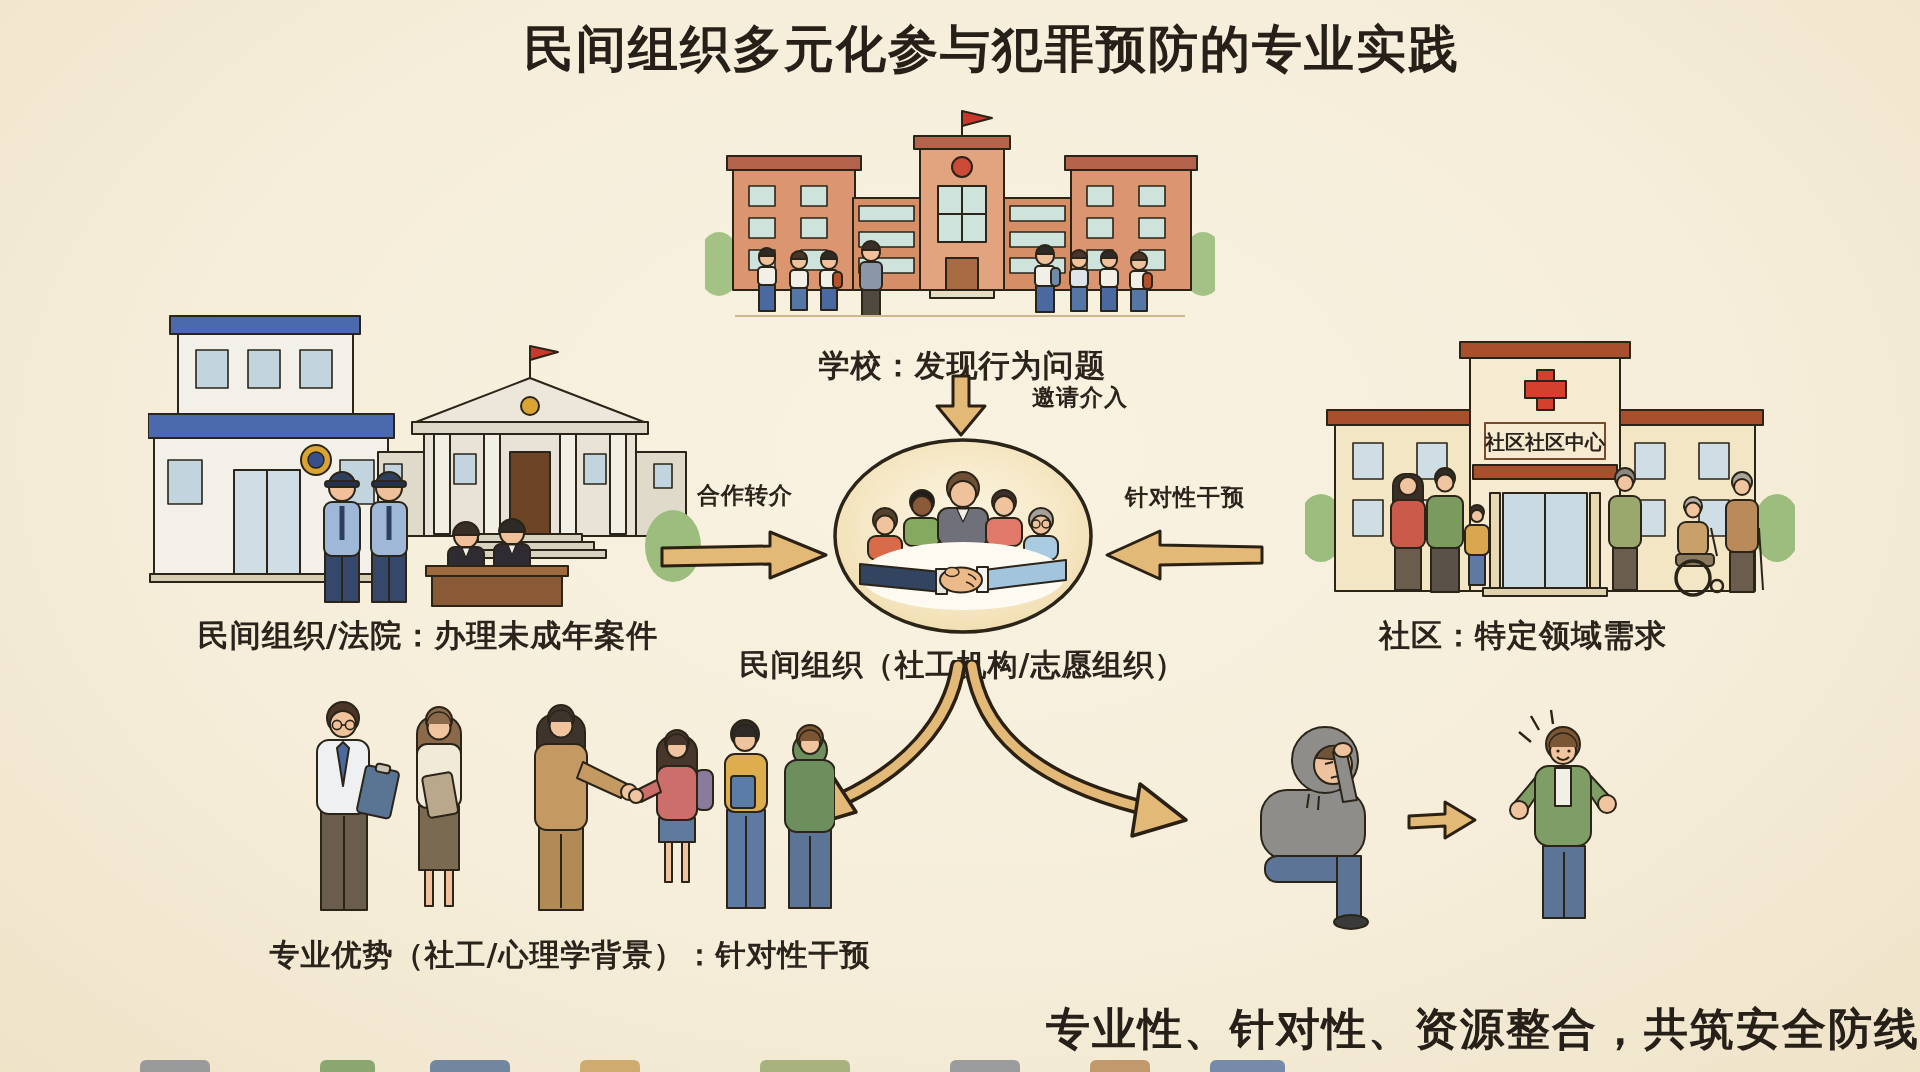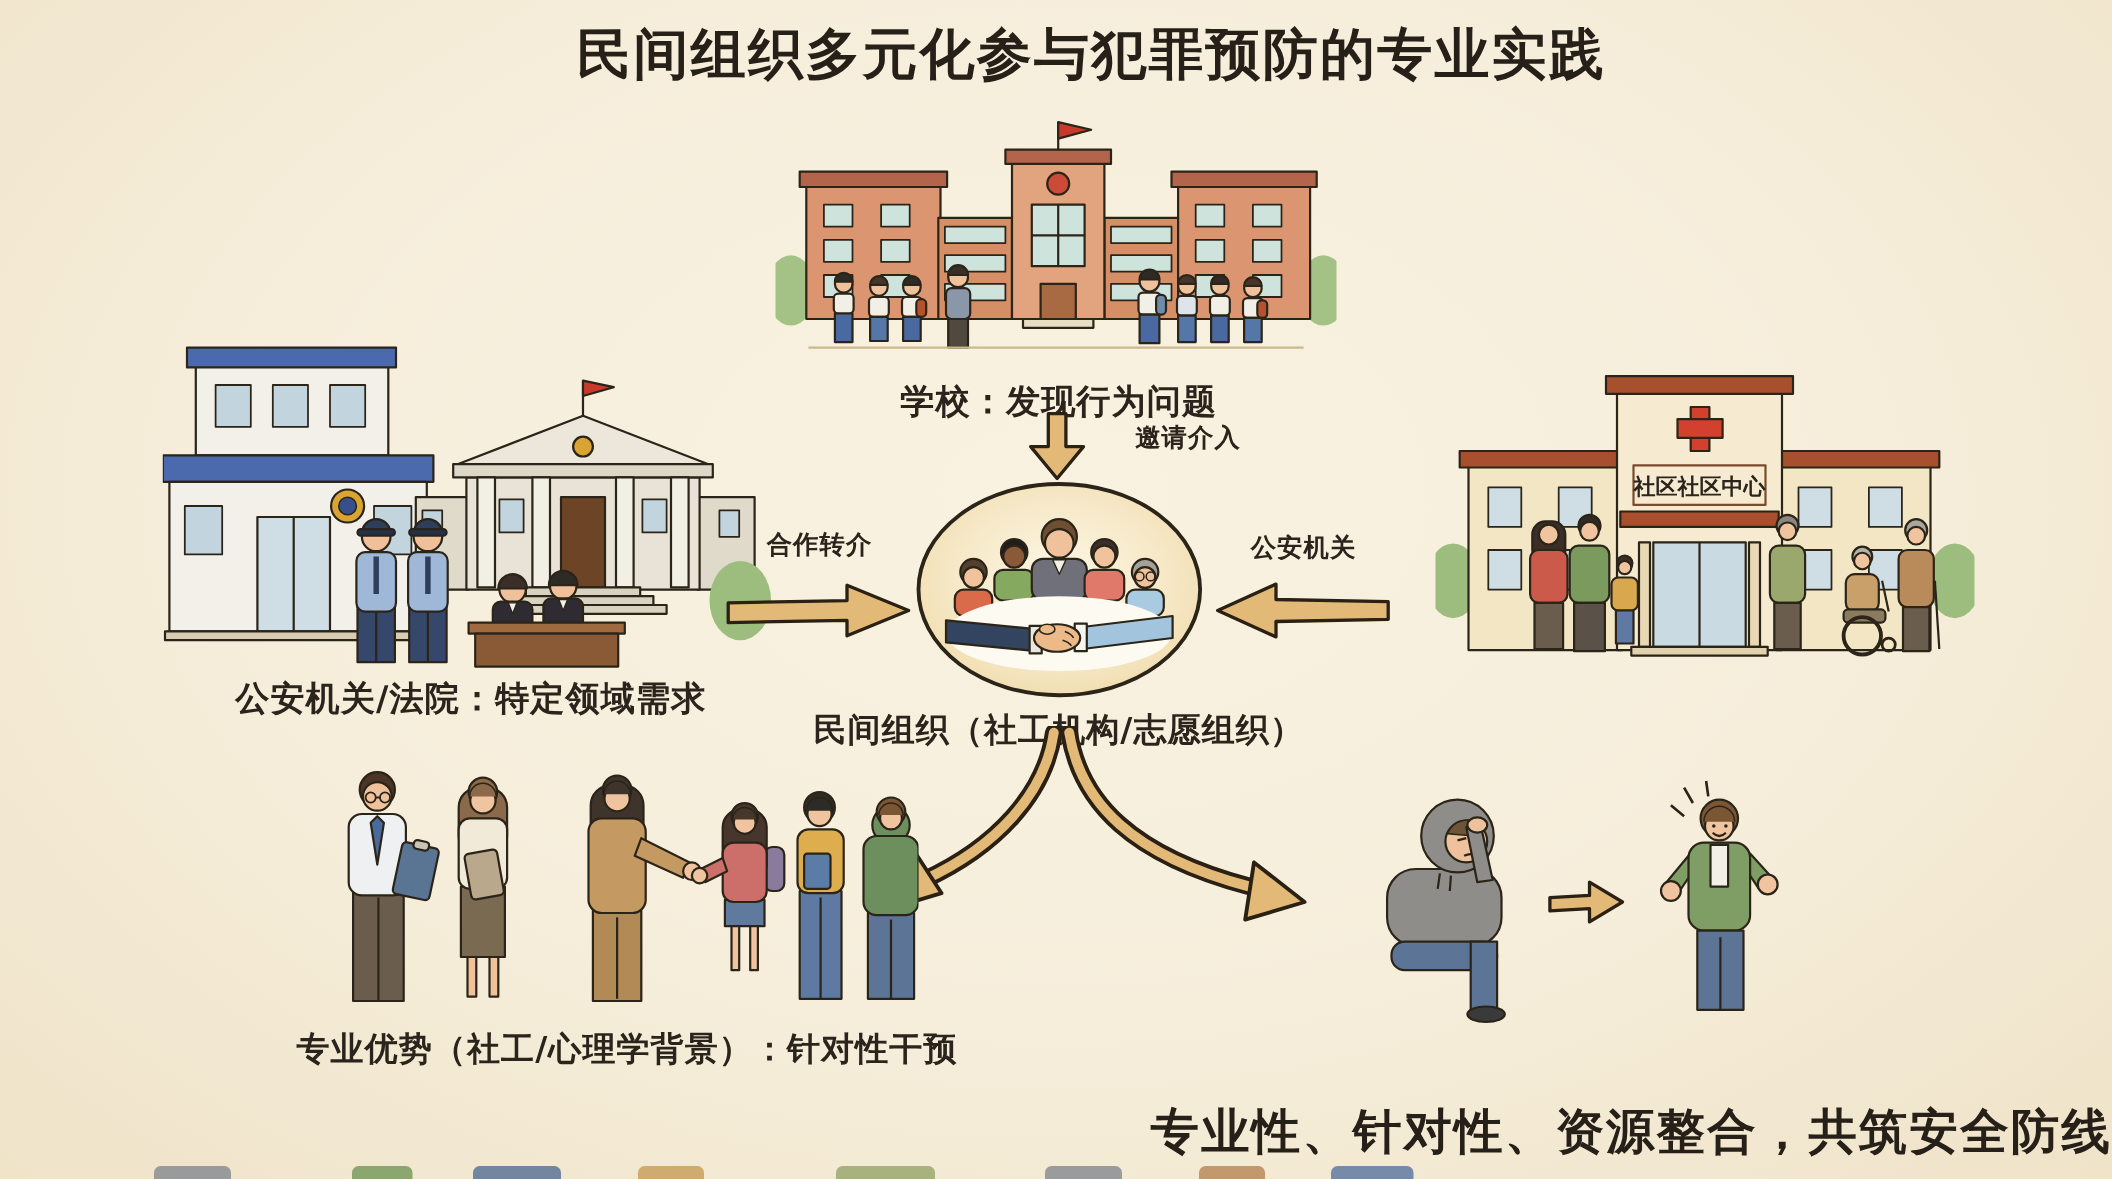--- a/index.html
+++ b/index.html
@@ -238,21 +238,21 @@
       </g>
       <g>
         <rect x="278" y="264" width="142" height="10" fill="#a06a40"></rect>
         <rect x="284" y="274" width="130" height="30" fill="#8a5a36"></rect>
       </g>
       <g stroke="none">
         <ellipse cx="525" cy="244" rx="28" ry="36" fill="#9dbd7e"></ellipse>
       </g>
     </g>
   </svg>
-  <div class="caption cap31" style="left:103px;top:616px;width:650px;">公安机关/法院：特定领域需求</div>
+  <div class="caption cap31" style="left:103px;top:616px;width:650px;">民间组织/法院：办理未成年案件</div>
 
   <span class="arrow-label" style="left:650px;top:480px;width:190px;">合作转介</span>
   <svg class="abs" style="left:660px;top:528px;" width="170" height="56" viewBox="0 0 170 56">
     <polygon points="2,20 110,18 110,4 166,27 110,50 110,36 2,38" fill="#e3b977" stroke="#2b2014" stroke-width="3" stroke-linejoin="round"></polygon>
   </svg>
 
   <svg class="abs" style="left:1305px;top:328px;" width="490" height="288" viewBox="0 0 490 288">
     <g stroke="#2b2418" stroke-width="2" stroke-linejoin="round">
       <g stroke="none">
         <ellipse cx="16" cy="200" rx="24" ry="34" fill="#9dbd7e"></ellipse>
@@ -319,22 +319,23 @@
           <line x1="406" y1="200" x2="412" y2="228"></line>
         </g>
         <circle cx="437" cy="154" r="10" fill="#aaa69e"></circle>
         <circle cx="437" cy="159" r="8" fill="#f0c49e"></circle>
         <rect x="421" y="172" width="32" height="52" rx="8" fill="#b98a5a"></rect>
         <rect x="425" y="224" width="24" height="40" fill="#6b5d4e"></rect>
         <line x1="454" y1="200" x2="458" y2="262"></line>
       </g>
     </g>
   </svg>
-
-  <span class="arrow-label" style="left:1100px;top:482px;width:170px;">公安机关</span>
+  <div class="caption cap31" style="left:1283px;top:616px;width:480px;">社区：特定领域需求</div>
+
+  <span class="arrow-label" style="left:1100px;top:482px;width:170px;">针对性干预</span>
   <svg class="abs" style="left:1102px;top:528px;" width="162" height="54" viewBox="0 0 162 54">
     <polygon points="160,19 58,17 58,3 5,27 58,51 58,37 160,35" fill="#e3b977" stroke="#2b2014" stroke-width="3" stroke-linejoin="round"></polygon>
   </svg>
 
   <svg class="abs" style="left:830px;top:436px;" width="266" height="200" viewBox="0 0 266 200">
     <defs>
       <radialGradient id="circBg" cx="50%" cy="45%" r="65%">
         <stop offset="0%" stop-color="#fdf7e6"></stop>
         <stop offset="60%" stop-color="#f6e8c6"></stop>
         <stop offset="100%" stop-color="#efd9a6"></stop>

